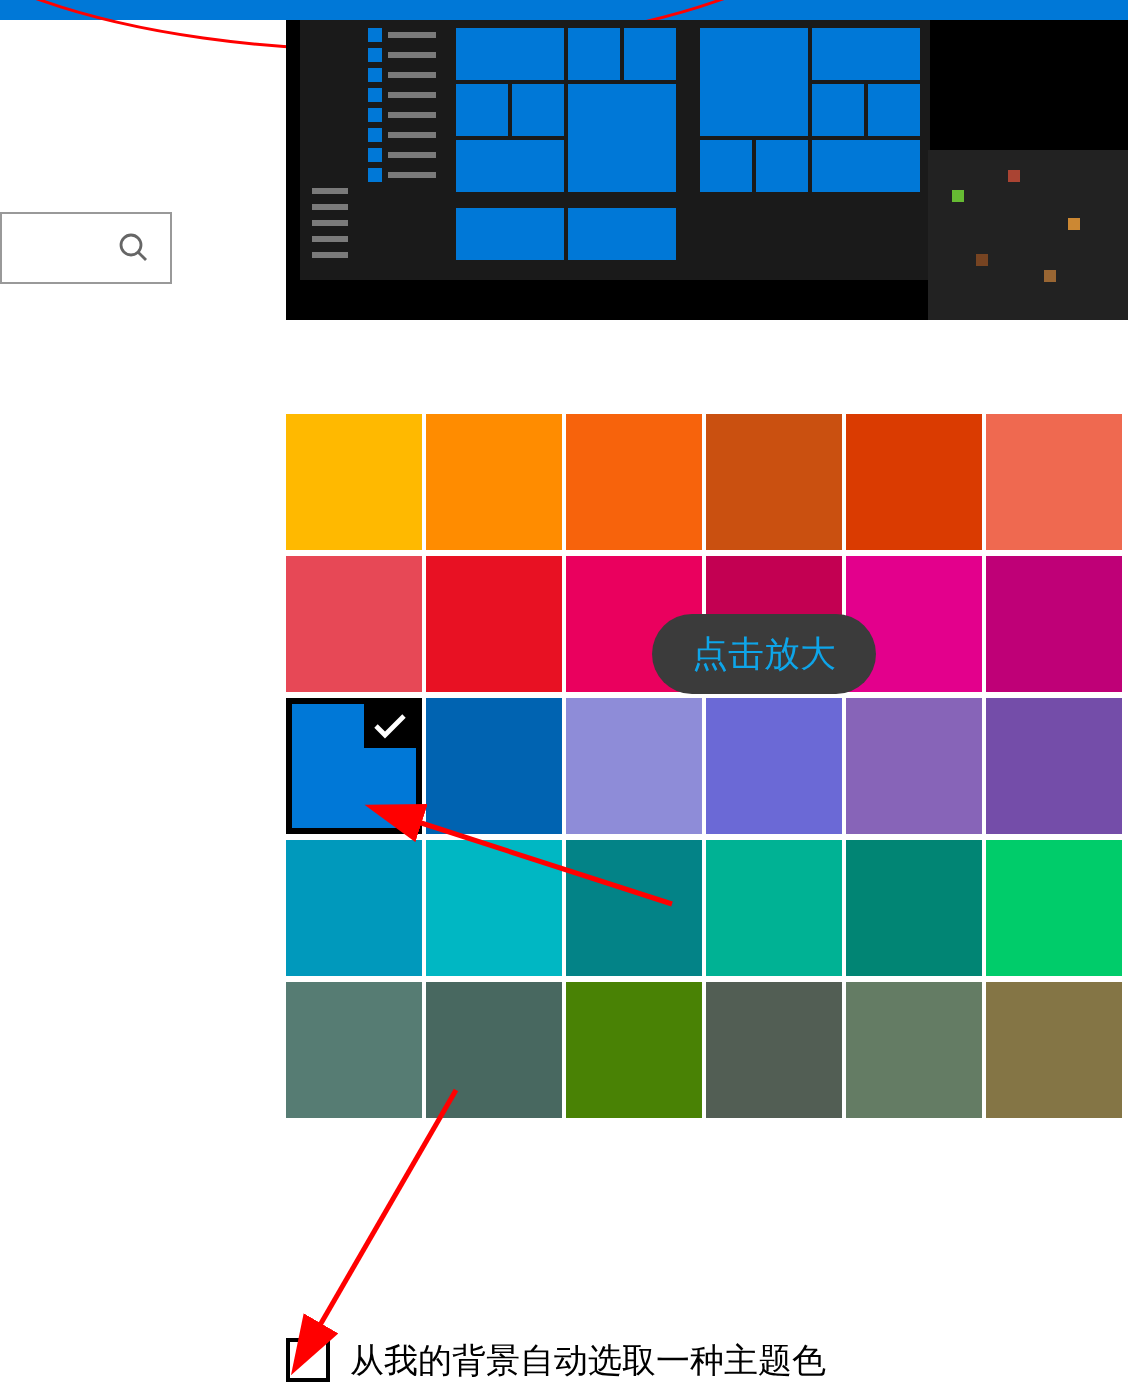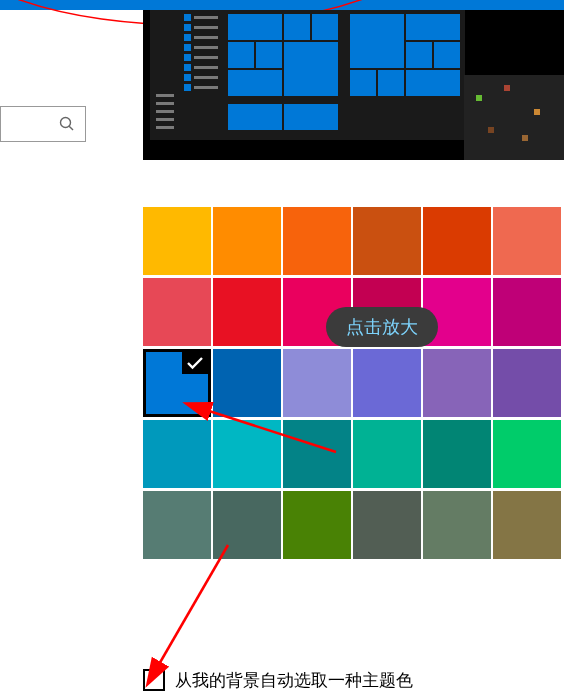--- a/index.html
+++ b/index.html
@@ -25,21 +25,21 @@
   .searchbox svg{position:absolute;right:10px;top:9px;}
   
   .heading{position:absolute;left:143px;top:173px;font-size:20px;color:#000;}
   
   .colorgrid{position:absolute;left:143px;top:207px;width:421px;}
   .swatch{float:left;width:68px;height:68px;margin:0 2px 3px 0;box-sizing:border-box;position:relative;}
   .swatch.selected{border:3px solid #000;}
   .swatch.selected .corner{position:absolute;right:0;top:0;width:26px;height:22px;background:#000;}
   .swatch.selected .corner svg{position:absolute;left:4px;top:3px;}
   
-  .tooltip{position:absolute;background:#3b3b3b;color:#7dd3fc;font-size:18px;padding:8px 20px;border-radius:22px;white-space:nowrap;}
+  .tooltip{position:absolute;background:#3b3b3b;color:#0ea5e9;font-size:18px;padding:8px 20px;border-radius:22px;white-space:nowrap;}
   
   .cbrow{position:absolute;left:143px;top:669px;display:flex;align-items:flex-start;}
   .cb{width:22px;height:22px;border:2px solid #000;box-sizing:border-box;margin-right:10px;}
   .cblabel{font-size:17px;color:#000;}
   
   .arrow-svg{position:absolute;left:0;top:0;pointer-events:none;}
 </style>
 </head>
 <body>
 

